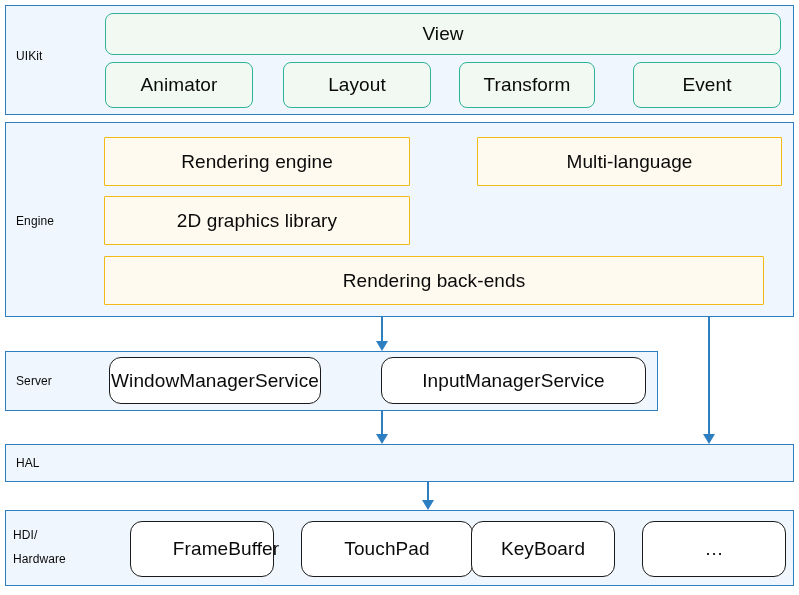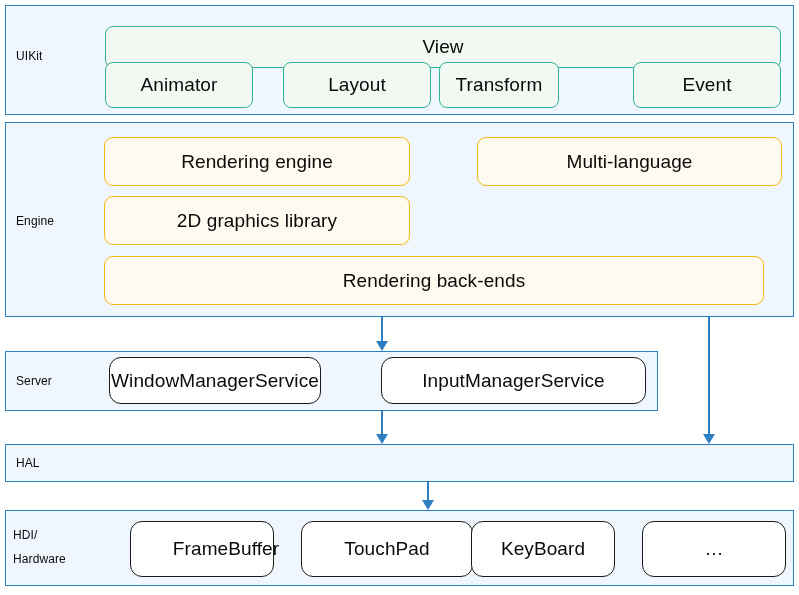--- a/index.html
+++ b/index.html
@@ -51,21 +51,21 @@
     letter-spacing: 0.1px;
   }
   .node.green {
     background: #f2f9f2;
     border: 1.6px solid #2eb398;
     border-radius: 8px;
   }
   .node.orange {
     background: #fffaef;
     border: 1.7px solid #f5b916;
-    border-radius: 9px;
+    border-radius: 1px;
   }
   .node.plain {
     background: #ffffff;
     border: 1.6px solid #1a1a1a;
     border-radius: 12px;
   }
 
   
   .arrow {
     position: absolute;
@@ -90,24 +90,24 @@
   }
 </style>
 </head>
 <body>
 
 <div id="stage">
 
   <div class="panel" style="left:5px; top:5px; width:789px; height:110px;"></div>
   <div class="panel-label" style="left:16px; top:44px; width:85px;">UIKit</div>
 
-  <div class="node green" style="left:105px; top:26px; width:676px; height:42px;">View</div>
+  <div class="node green" style="left:105px; top:13px; width:676px; height:42px;">View</div>
   <div class="node green" style="left:105px; top:62px; width:148px; height:46px;">Animator</div>
   <div class="node green" style="left:283px; top:62px; width:148px; height:46px;">Layout</div>
-  <div class="node green" style="left:439px; top:62px; width:120px; height:46px;">Transform</div>
+  <div class="node green" style="left:459px; top:62px; width:136px; height:46px;">Transform</div>
   <div class="node green" style="left:633px; top:62px; width:148px; height:46px;">Event</div>
 
   <div class="panel" style="left:5px; top:122px; width:789px; height:195px;"></div>
   <div class="panel-label" style="left:16px; top:209px; width:90px;">Engine</div>
 
   <div class="node orange" style="left:104px; top:137px; width:306px; height:49px;">Rendering engine</div>
   <div class="node orange" style="left:477px; top:137px; width:305px; height:49px;">Multi-language</div>
   <div class="node orange" style="left:104px; top:196px; width:306px; height:49px;text-align:center;">2D graphics library</div>
   <div class="node orange" style="left:104px; top:256px; width:660px; height:49px;">Rendering back-ends</div>
 

